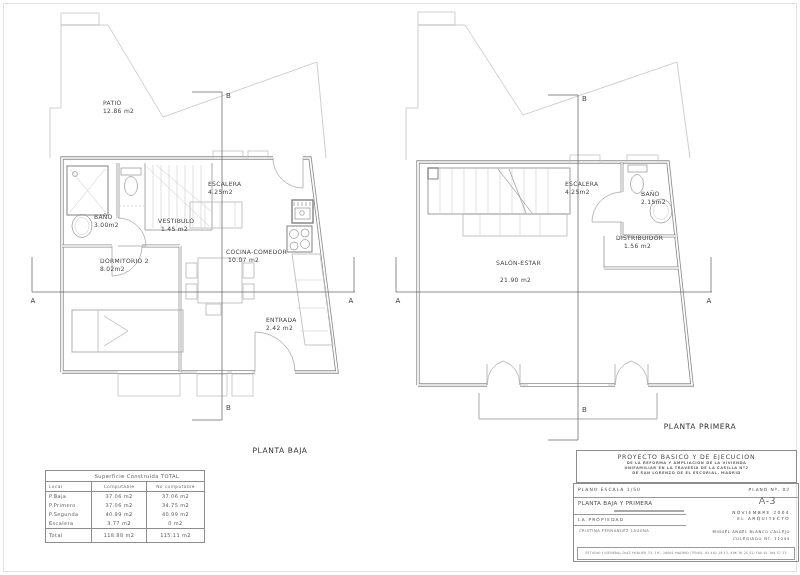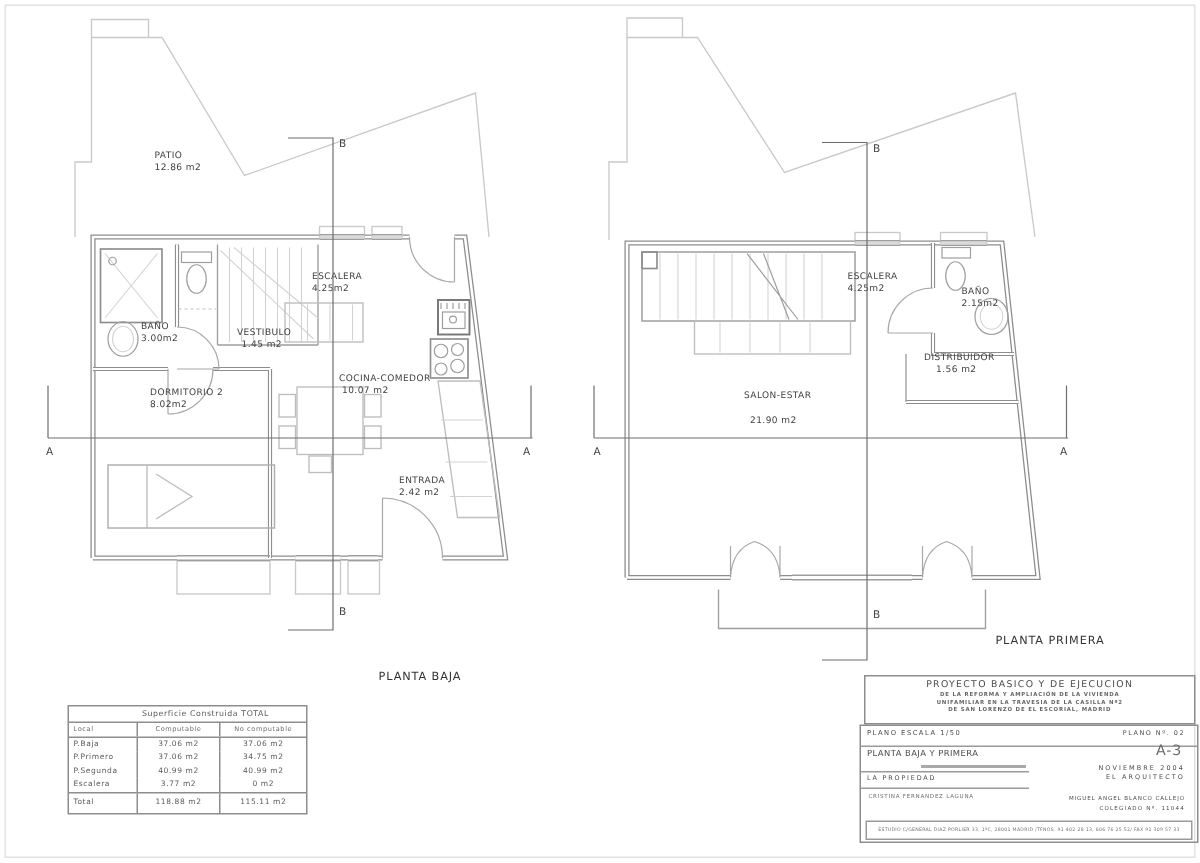--- a/index.html
+++ b/index.html
@@ -45,21 +45,21 @@
               border:1px solid #8d8d8d;text-align:center;color:#555;}
   .tb-project .l1{font-size:6.2px;letter-spacing:.9px;margin-top:2px;color:#4c4c4c;}
   .tb-project .ls{font-size:3.6px;font-weight:bold;letter-spacing:.55px;margin-top:1px;color:#666;}
   .tb-main{position:absolute;left:573px;top:483px;width:224px;height:77px;
            border:1px solid #8d8d8d;color:#4c4c4c;}
   .tb-main>div{position:absolute;white-space:nowrap;}
   .t-scale{left:4px;top:3px;font-size:4.5px;letter-spacing:1px;}
   .t-planonum{right:8px;top:3px;font-size:4.3px;letter-spacing:1px;}
   .t-hr1{left:0;top:13px;width:224px;border-top:1px solid #9a9a9a;}
   .t-planname{left:4px;top:16px;font-size:5.6px;letter-spacing:.3px;}
-  .t-code{right:10px;top:11px;font-size:9.5px;color:#6a6a6a;letter-spacing:.5px;}
+  .t-code{right:22px;top:11px;font-size:9.5px;color:#6a6a6a;letter-spacing:.5px;}
   .t-hr2{left:0;top:30px;width:112px;border-top:1px solid #9a9a9a;}
   .t-thick{left:40px;top:26px;width:70px;height:2px;background:#a9a9a9;}
   .t-date{right:8px;top:26px;font-size:4.3px;letter-spacing:1.4px;}
   .t-owner{left:4px;top:33px;font-size:4.3px;letter-spacing:1.2px;}
   .t-arch{right:8px;top:32px;font-size:4.3px;letter-spacing:1.4px;}
   .t-hr3{left:0;top:41px;width:112px;border-top:1px solid #9a9a9a;}
   .t-ownername{left:5px;top:45px;font-size:3.7px;letter-spacing:.5px;color:#6e6e6e;}
   .t-archname{right:8px;top:46px;font-size:3.7px;letter-spacing:.6px;}
   .t-coleg{right:8px;top:53px;font-size:3.7px;letter-spacing:.8px;}
   .t-addr{left:3px;top:63px;width:216px;height:11px;border:1px solid #9a9a9a;

